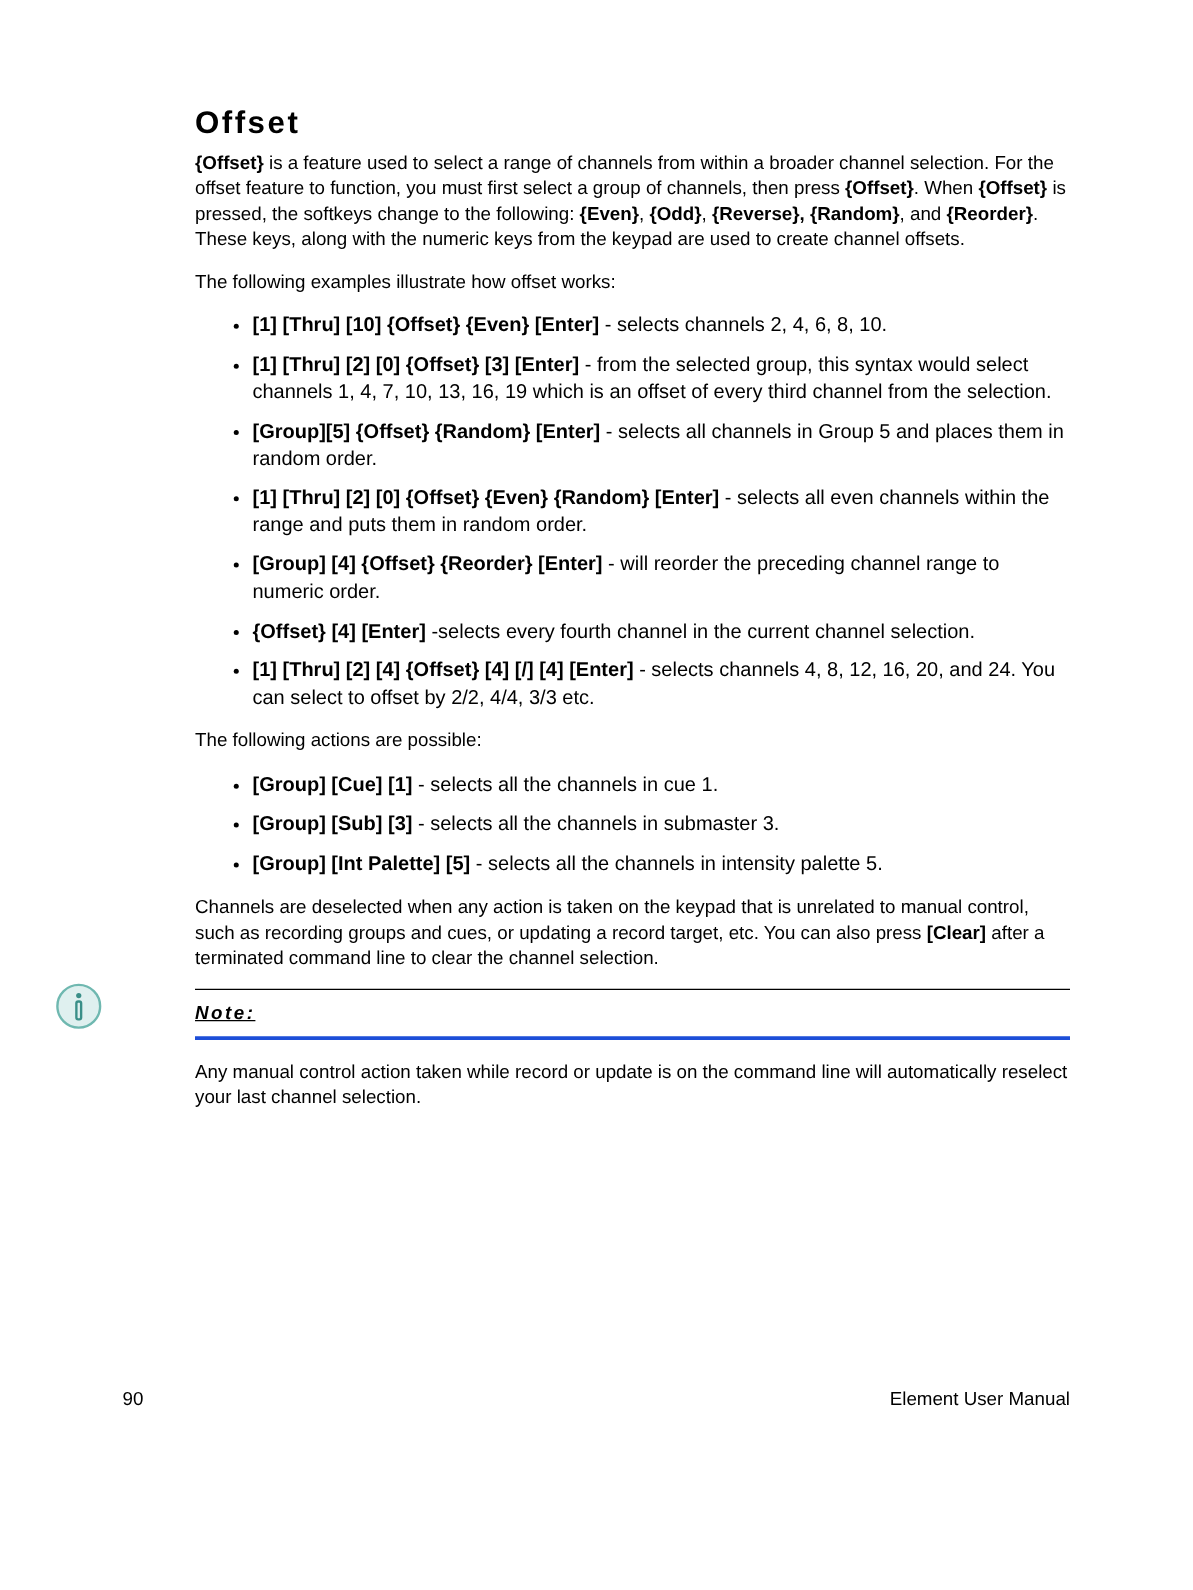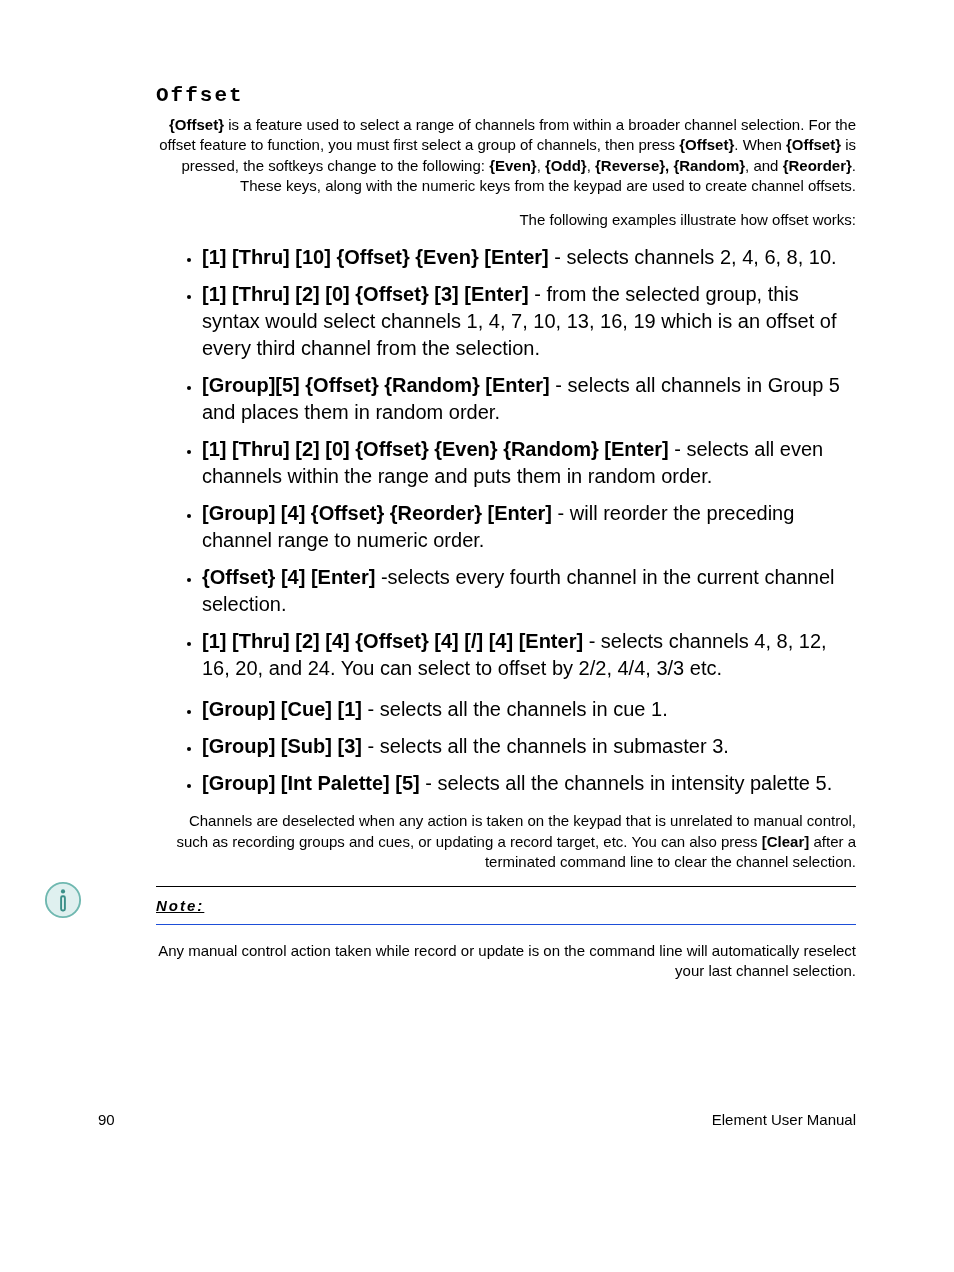--- a/index.html
+++ b/index.html
@@ -10,53 +10,52 @@
     color: #000;
     width: 954px;
   }
   .page {
     padding: 84px 98px 40px 156px;
     position: relative;
     box-sizing: border-box;
     min-height: 1200px;
   }
   h2 {
-    font-family: Liberation Mono, monospace;
-    font-size: 21px;
+    font-family: Liberation Sans, sans-serif;
+    font-size: 25px;
     font-weight: bold;
     letter-spacing: 2px;
     margin: 0 0 8px 0;
   }
   p {
     font-size: 15px;
     line-height: 1.35;
     margin: 0 0 14px 0;
-    text-align: right;
   }
   ul {
     margin: 0 0 14px 0;
     padding-left: 46px;
   }
   li {
-    font-size: 20px;
+    font-size: 16px;
     line-height: 1.35;
     margin-bottom: 10px;
     padding-left: 0;
   }
   li::marker {
     font-size: 13px;
   }
   .b { font-weight: bold; }
   .link {
     color: #0066cc;
     font-style: italic;
   }
   .note-block {
     border-top: 1px solid #000;
-    border-bottom: 1px solid #1d4ed8;
+    border-bottom: 3px solid #1d4ed8;
     padding: 10px 0 10px 0;
     margin: 14px 0 16px 0;
     display: flex;
     position: relative;
     flex-direction: column;
   }
   .note-label {
     font-weight: bold;
     font-style: italic;
     text-decoration: underline;
@@ -98,20 +97,21 @@
   <ul id="offset-list">
       <li><span class="b">[1] [Thru] [10] {Offset} {Even} [Enter]</span><span> - selects channels 2, 4, 6, 8, 10.</span></li>
       <li><span class="b">[1] [Thru] [2] [0] {Offset} [3] [Enter]</span><span> - from the selected group, this syntax would select channels 1, 4, 7, 10, 13, 16, 19 which is an offset of every third channel from the selection.</span></li>
       <li><span class="b">[Group][5] {Offset} {Random} [Enter]</span><span> - selects all channels in Group 5 and places them in random order.</span></li>
       <li><span class="b">[1] [Thru] [2] [0] {Offset} {Even} {Random} [Enter]</span><span> - selects all even channels within the range and puts them in random order.</span></li>
       <li><span class="b">[Group] [4] {Offset} {Reorder} [Enter]</span><span> - will reorder the preceding channel range to numeric order.</span></li>
       <li><span class="b">{Offset} [4] [Enter]</span><span> -selects every fourth channel in the current channel selection.</span></li>
       <li><span class="b">[1] [Thru] [2] [4] {Offset} [4] [/] [4] [Enter]</span><span> - selects channels 4, 8, 12, 16, 20, and 24. You can select to offset by 2/2, 4/4, 3/3 etc.</span></li>
     </ul>
 
+  <p>The following actions are possible:</p>
   <ul id="groups-list">
       <li><span class="b">[Group] [Cue] [1]</span><span> - selects all the channels in cue 1.</span></li>
       <li><span class="b">[Group] [Sub] [3]</span><span> - selects all the channels in submaster 3.</span></li>
       <li><span class="b">[Group] [Int Palette] [5]</span><span> - selects all the channels in intensity palette 5.</span></li>
     </ul>
 
   <p>
     <span>Channels are deselected when any action is taken on the keypad that is unrelated to manual control, such as recording groups and cues, or updating a record target, etc. You can also press </span><span class="b">[Clear]</span><span> after a terminated command line to clear the channel selection.</span>
   </p>
 

